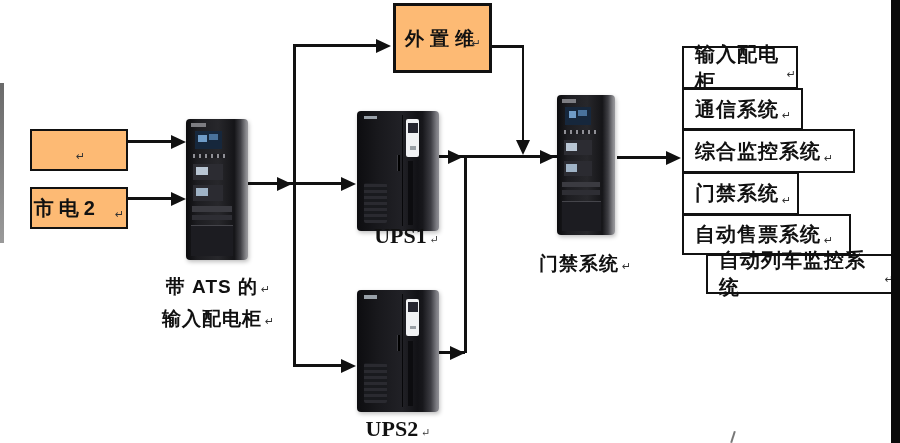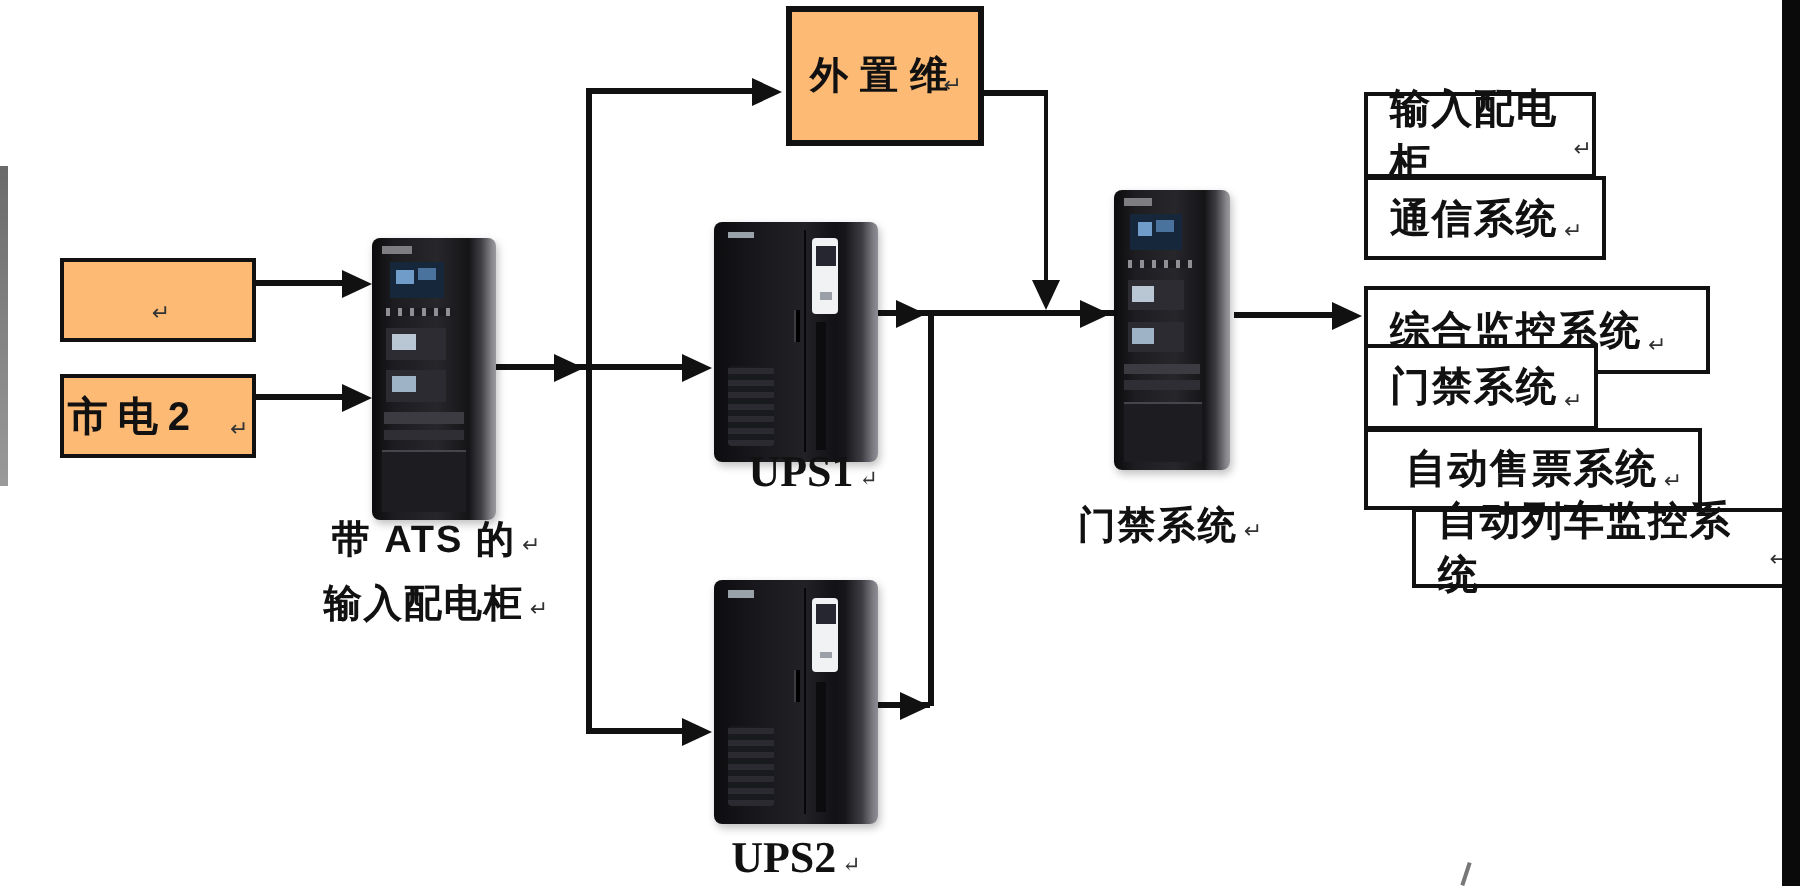--- a/index.html
+++ b/index.html
@@ -133,21 +133,21 @@
     <div class="cn-mod1">
         <span class="cn-ms" style="position:absolute;left:8%;top:20%;width:40%;height:52%;background:#b9c6d4;"></span>
       </div>
     <div class="cn-mod2">
         <span style="position:absolute;left:8%;top:20%;width:40%;height:52%;background:#9fb3c6;"></span>
       </div>
     <div class="cn-strip1"></div>
     <div class="cn-strip2"></div>
     <div class="cn-door"></div>
   </div>
-  <div class="cap cap-cn" style="left:150px;top:256px;width:136px;">
+  <div class="cap cap-cn" style="left:150px;top:272px;width:136px;">
     <div><span>带 ATS 的</span><span class="pmark">↵</span></div>
     <div><span>输入配电柜</span><span class="pmark">↵</span></div>
   </div>
 
   <div class="cab cab-u" style="left:357px;top:111px;width:82px;height:120px;">
     <div class="up-logo"></div>
     <div class="up-seam"></div>
     <div class="up-panel">
         <i></i>
         <b></b>
@@ -197,29 +197,29 @@
   </div>
 
   <div class="sysbox" style="top:46px;width:116px;height:43px;">
     <span>输入配电柜</span>
       <span class="pmark">↵</span>
   </div>
   <div class="sysbox" style="top:88px;width:121px;height:42px;">
     <span>通信系统</span>
       <span class="pmark">↵</span>
   </div>
-  <div class="sysbox" style="top:143px;width:173px;height:44px;">
+  <div class="sysbox" style="top:129px;width:173px;height:44px;">
     <span>综合监控系统</span>
       <span class="pmark">↵</span>
   </div>
   <div class="sysbox" style="top:172px;width:117px;height:43px;">
     <span>门禁系统</span>
       <span class="pmark">↵</span>
   </div>
-  <div class="sysbox" style="top:214px;width:169px;height:41px;justify-content:center;">
+  <div class="sysbox" style="top:214px;width:169px;height:41px;">
     <span>自动售票系统</span>
       <span class="pmark">↵</span>
   </div>
   <div class="sysbox" style="top:254px;width:190px;height:40px;margin-left:24px;">
     <span>自动列车监控系统</span>
       <span class="pmark">↵</span>
   </div>
 
   <div class="edge-l"></div>
   <div class="edge-r"></div>

